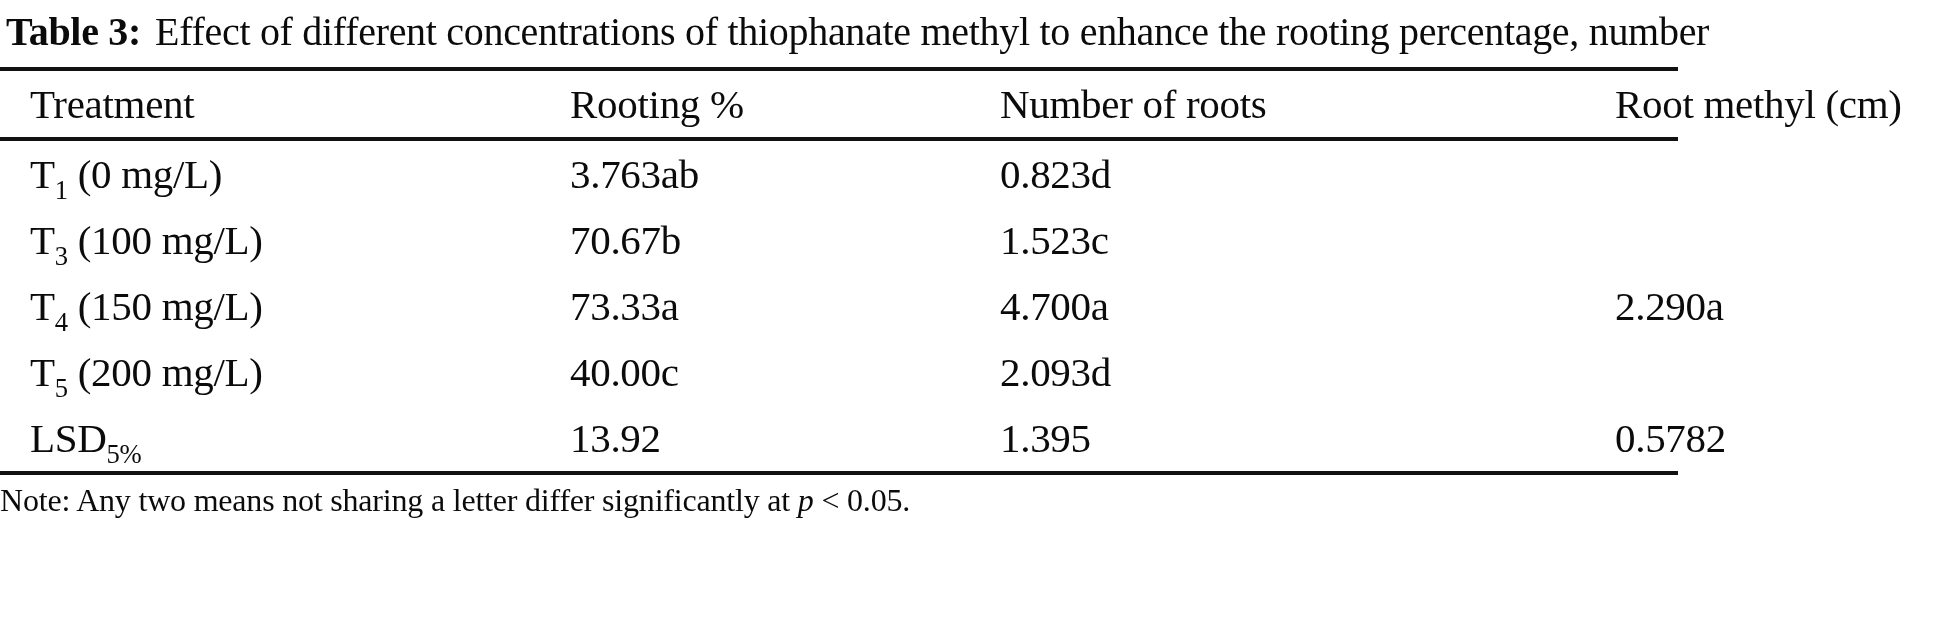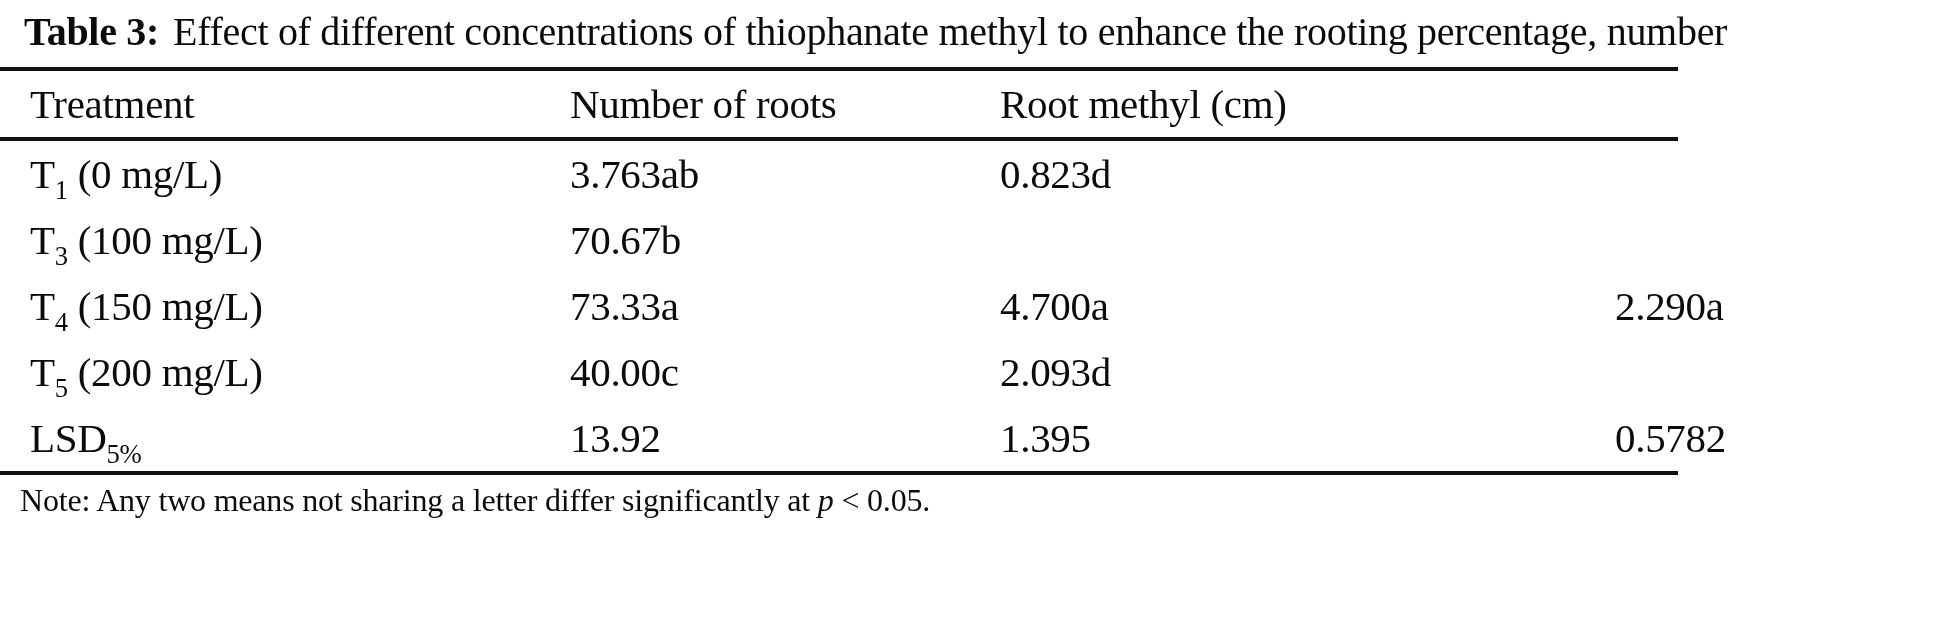--- a/index.html
+++ b/index.html
@@ -9,21 +9,21 @@
   }
   body {
     width: 1957px;
     height: 643px;
     overflow: hidden;
     font-family: "Liberation Serif", "DejaVu Serif", serif;
     color: #0b0b0b;
     position: relative;
   }
   .caption {
-    padding: 6px 6px 0 24px;
+    padding: 6px 6px 0 6px;
     font-size: 40px;
     line-height: 51px;
     letter-spacing: -0.3px;
     white-space: nowrap;
     font-family: Liberation Serif, serif;
   }
   .caption .bold { font-weight: bold; }
   .caption .gap { display: inline-block; width: 14px; }
 
   .datatable {
@@ -47,52 +47,54 @@
   .cell { white-space: nowrap; }
   .cell.c1 { padding-left: 30px; }
   sub.tsub {
     font-size: 65%;
     position: relative;
     top: 2px;
     line-height: 0;
   }
   .note {
     margin-top: 7px;
-    padding-left: 20px;
+    padding-left: 0;
     font-size: 32px;
     letter-spacing: -0.2px;
     white-space: nowrap;
   }
   .note .ital { font-style: italic; }
 </style>
 </head>
 <body>
 
 <div class="caption">
   <span class="bold">Table 3:</span><span class="gap"></span><span>Effect of different concentrations of thiophanate methyl to enhance the rooting percentage, number</span><br>
 </div>
 
 <div class="datatable">
 
   <div class="trow head">
     <div class="cell c1">Treatment</div>
+    <div class="cell">Rooting %</div>
     <div class="cell">Number of roots</div>
     <div class="cell">Root methyl (cm)</div>
   </div>
 
   <div class="trow">
     <div class="cell c1"><span>T</span><sub class="tsub">1</sub><span> (0 mg/L)</span></div>
     <div class="cell">3.763ab</div>
     <div class="cell">0.823d</div>
   </div>
 
 
   <div class="trow">
     <div class="cell c1"><span>T</span><sub class="tsub">3</sub><span> (100 mg/L)</span></div>
     <div class="cell">70.67b</div>
+    <div class="cell">1.523c</div>
   </div>
 
   <div class="trow">
     <div class="cell c1"><span>T</span><sub class="tsub">4</sub><span> (150 mg/L)</span></div>
     <div class="cell">73.33a</div>
     <div class="cell">4.700a</div>
     <div class="cell">2.290a</div>
   </div>
 
   <div class="trow">

